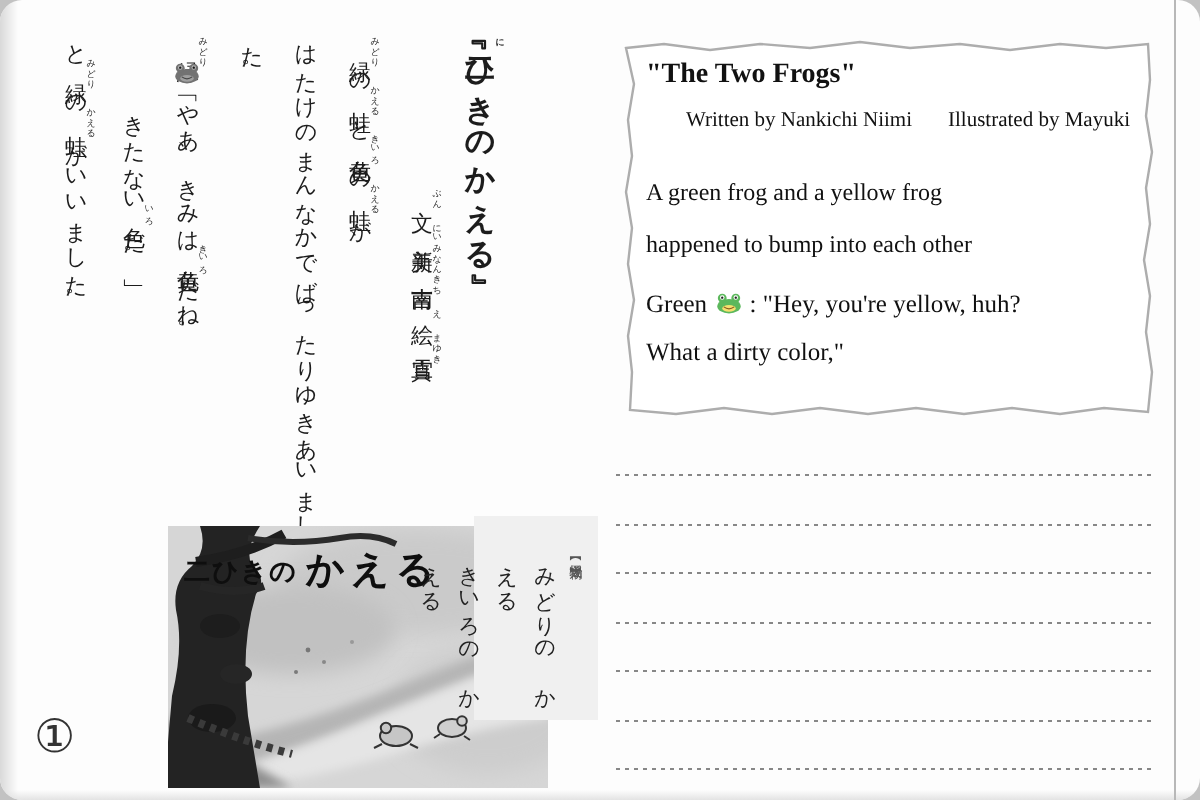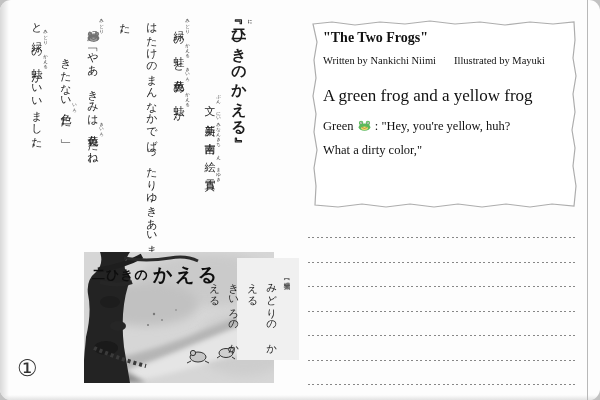--- a/index.html
+++ b/index.html
@@ -17,41 +17,41 @@
   .jp-para.p1{margin-left:5px;}
   .jp-para.p2{margin-left:2px;}
   .jp-para.p3{margin-left:2px;}
   ruby{ruby-align:center;}
   rt{font-size:4.5px;letter-spacing:0;color:#2a2a2a;}
   .seg-icon{display:inline-block;width:13px;height:13px;line-height:0;}
   .seg-icon svg{width:13px;height:13px;}
   .jp-text .seg-icon svg{filter:grayscale(1) brightness(0.72);}
 
   
-  .illus{position:absolute;left:42px;top:252px;width:166px;height:131px;padding-left:42px;}
+  .illus{position:absolute;left:42px;top:263px;width:166px;height:131px;padding-left:42px;}
   .illus svg.art{display:block;width:190px;height:131px;}
   .illus-caption{position:absolute;left:50px;top:12px;white-space:nowrap;color:#0e0e0e;display:flex;align-items:flex-end;gap:4px;}
   .cap-small{font-size:13px;font-weight:bold;letter-spacing:1px;line-height:22px;}
   .cap-large{font-size:19px;font-weight:bold;letter-spacing:3px;line-height:22px;}
   .pageno{position:absolute;left:17px;top:355px;font-size:23px;color:#333;}
 
   
   .chars-box{position:absolute;left:237px;top:258px;width:62px;height:102px;background:#f0f0f0;writing-mode:vertical-rl;text-orientation:upright;padding:0;box-sizing:border-box;}
   .chars-inner{padding:18px 5px 6px 4px;height:78px;}
   .chars-label{font-size:6.5px;line-height:13px;color:#555;letter-spacing:0.5px;}
   .chars-name{font-size:10.5px;line-height:19px;color:#222;letter-spacing:0.5px;}
 
   
   .en-box{position:absolute;left:310px;top:18px;width:268px;height:194px;}
   .en-border{position:absolute;inset:0;width:100%;height:100%;}
   .en-content{position:absolute;inset:0;padding:8px 13px;box-sizing:border-box;font-family:"Liberation Serif",serif;color:#111;}
   .en-title{font-size:14px;font-weight:bold;margin-top:4px;}
-  .en-byline{font-size:10.5px;margin-top:9px;text-align:left;white-space:nowrap;}
+  .en-byline{font-size:10.5px;margin-top:9px;text-align:right;white-space:nowrap;}
   .en-byline .gap{display:inline-block;width:18px;}
-  .en-para1{margin-top:17px;font-size:17px;line-height:26px;}
+  .en-para1{margin-top:17px;font-size:12px;line-height:26px;}
   .en-para2{margin-top:5px;font-size:12.5px;line-height:24px;}
   .en-para2 .seg-icon{vertical-align:-2px;margin:0 1px;}
 
   .write-lines{position:absolute;left:308px;top:237px;width:270px;}
   .write-line{height:1px;margin-bottom:23.5px;background:repeating-linear-gradient(90deg,#878787 0 2px,rgba(0,0,0,0) 2px 4.5px);}
 </style>
 </head>
 <body>
 
 <div class="stage">
@@ -142,20 +142,21 @@
                  L242,186 L220,189 L196,186 L172,189 L148,186 L124,189 L100,186 L76,189 L52,186 L28,189 L5,187
                  L6,168 L4,150 L7,132 L4,114 L6,96 L3,78 L6,60 L4,42 L7,24 Z" fill="#ffffff" stroke="#adadad" stroke-width="1.2"></path>
       </svg>
       <div class="en-content">
         <div class="en-title">"The Two Frogs"</div>
         <div class="en-byline">
           <span>Written by Nankichi Niimi</span><span class="gap"></span><span>Illustrated by Mayuki</span>
         </div>
         <div class="en-para1">
           <div>A green frog and a yellow frog</div>
+          <div>happened to bump into each other</div>
         </div>
         <div class="en-para2">
           <div>Green <span class="seg-icon icon-frog">
   <svg viewBox="0 0 20 16" xmlns="http://www.w3.org/2000/svg">
     <ellipse cx="10" cy="10.5" rx="9" ry="5.5" fill="#5cb85c"></ellipse>
     <circle cx="4.8" cy="4.2" r="3.4" fill="#5cb85c"></circle>
     <circle cx="15.2" cy="4.2" r="3.4" fill="#5cb85c"></circle>
     <circle cx="4.8" cy="3.8" r="1.7" fill="#ffffff"></circle>
     <circle cx="15.2" cy="3.8" r="1.7" fill="#ffffff"></circle>
     <circle cx="4.8" cy="3.9" r="0.9" fill="#222222"></circle>

